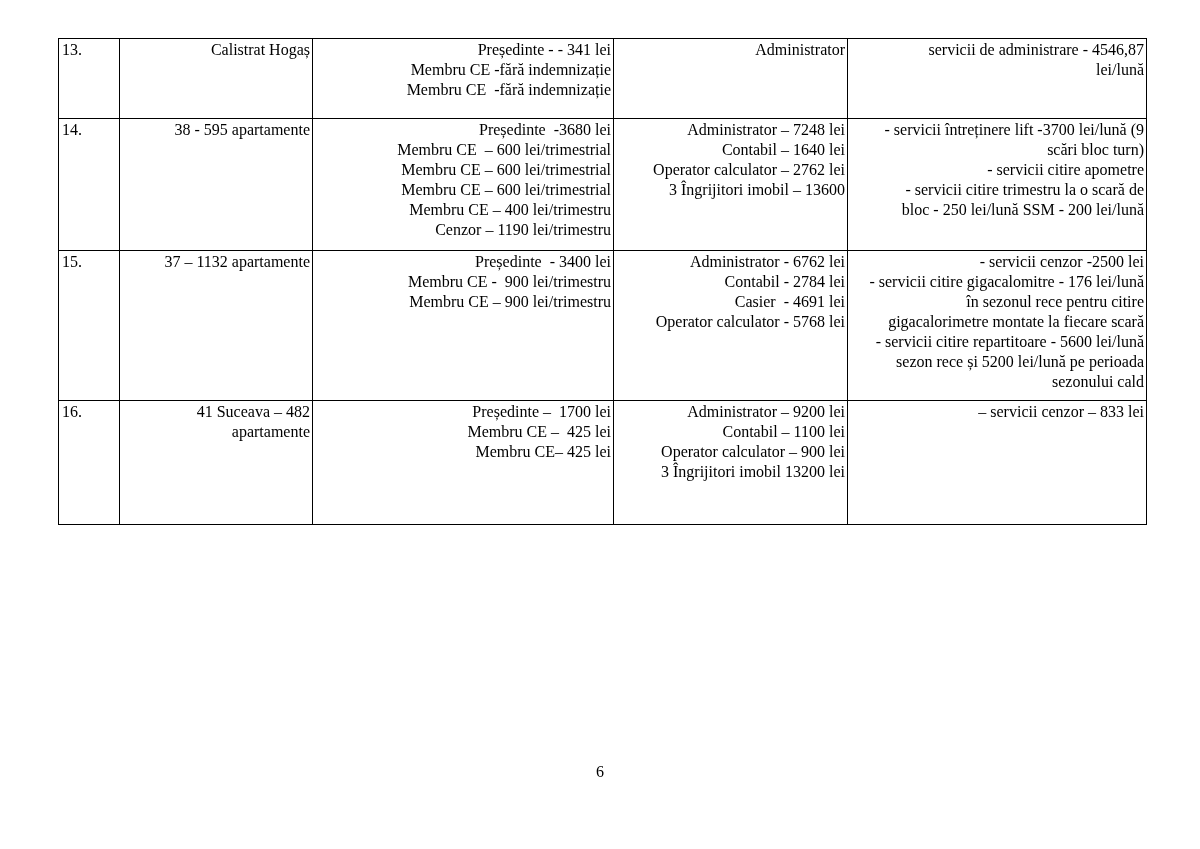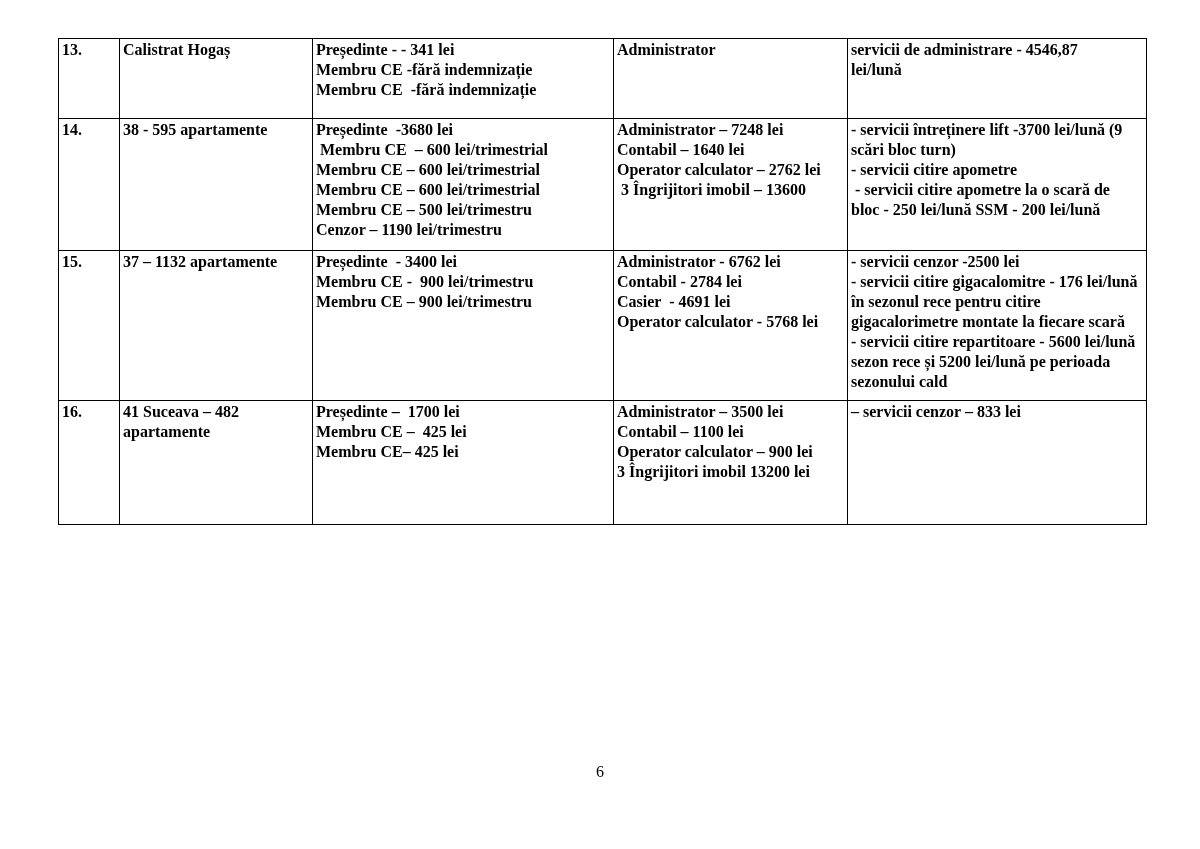--- a/index.html
+++ b/index.html
@@ -11,37 +11,37 @@
     width: 1200px;
     height: 849px;
     position: relative;
     font-family: "Liberation Serif", serif;
     color: #000000;
   }
   .doc-table-wrap {
     position: absolute;
     left: 58px;
     top: 38px;
-    font-weight: bold;
   }
   table.doc-table {
     border-collapse: collapse;
     table-layout: fixed;
     width: 1088px;
   }
   table.doc-table td {
     border: 1px solid #000000;
     vertical-align: top;
     padding: 1px 2px 1px 3px;
     font-size: 16px;
     line-height: 20px;
     overflow: hidden;
   }
   .line {
     white-space: pre;
+    text-align: right;
   }
   .page-number {
     position: absolute;
     top: 762px;
     left: 0;
     width: 1200px;
     text-align: center;
     font-size: 16px;
     line-height: 20px;
   }
@@ -80,34 +80,34 @@
       <tr style="height:132px">
         <td>14.</td>
         <td>
             <div class="line">38 - 595 apartamente</div>
           </td>
         <td>
             <div class="line">Președinte  -3680 lei</div>
             <div class="line"> Membru CE  – 600 lei/trimestrial</div>
             <div class="line">Membru CE – 600 lei/trimestrial</div>
             <div class="line">Membru CE – 600 lei/trimestrial</div>
-            <div class="line">Membru CE – 500 lei/trimestru</div>
+            <div class="line">Membru CE – 400 lei/trimestru</div>
             <div class="line">Cenzor – 1190 lei/trimestru</div>
           </td>
         <td>
             <div class="line">Administrator – 7248 lei</div>
             <div class="line">Contabil – 1640 lei</div>
             <div class="line">Operator calculator – 2762 lei</div>
             <div class="line"> 3 Îngrijitori imobil – 13600</div>
           </td>
         <td>
             <div class="line">- servicii întreținere lift -3700 lei/lună (9</div>
             <div class="line">scări bloc turn)</div>
             <div class="line">- servicii citire apometre</div>
-            <div class="line"> - servicii citire apometre la o scară de</div>
+            <div class="line"> - servicii citire trimestru la o scară de</div>
             <div class="line">bloc - 250 lei/lună SSM - 200 lei/lună</div>
           </td>
       </tr>
       <tr style="height:150px">
         <td>15.</td>
         <td>
             <div class="line">37 – 1132 apartamente</div>
           </td>
         <td>
             <div class="line">Președinte  - 3400 lei</div>
@@ -135,21 +135,21 @@
         <td>
             <div class="line">41 Suceava – 482</div>
             <div class="line">apartamente</div>
           </td>
         <td>
             <div class="line">Președinte –  1700 lei</div>
             <div class="line">Membru CE –  425 lei</div>
             <div class="line">Membru CE– 425 lei</div>
           </td>
         <td>
-            <div class="line">Administrator – 3500 lei</div>
+            <div class="line">Administrator – 9200 lei</div>
             <div class="line">Contabil – 1100 lei</div>
             <div class="line">Operator calculator – 900 lei</div>
             <div class="line">3 Îngrijitori imobil 13200 lei</div>
           </td>
         <td>
             <div class="line">– servicii cenzor – 833 lei</div>
           </td>
       </tr>
     </tbody>
   </table>

